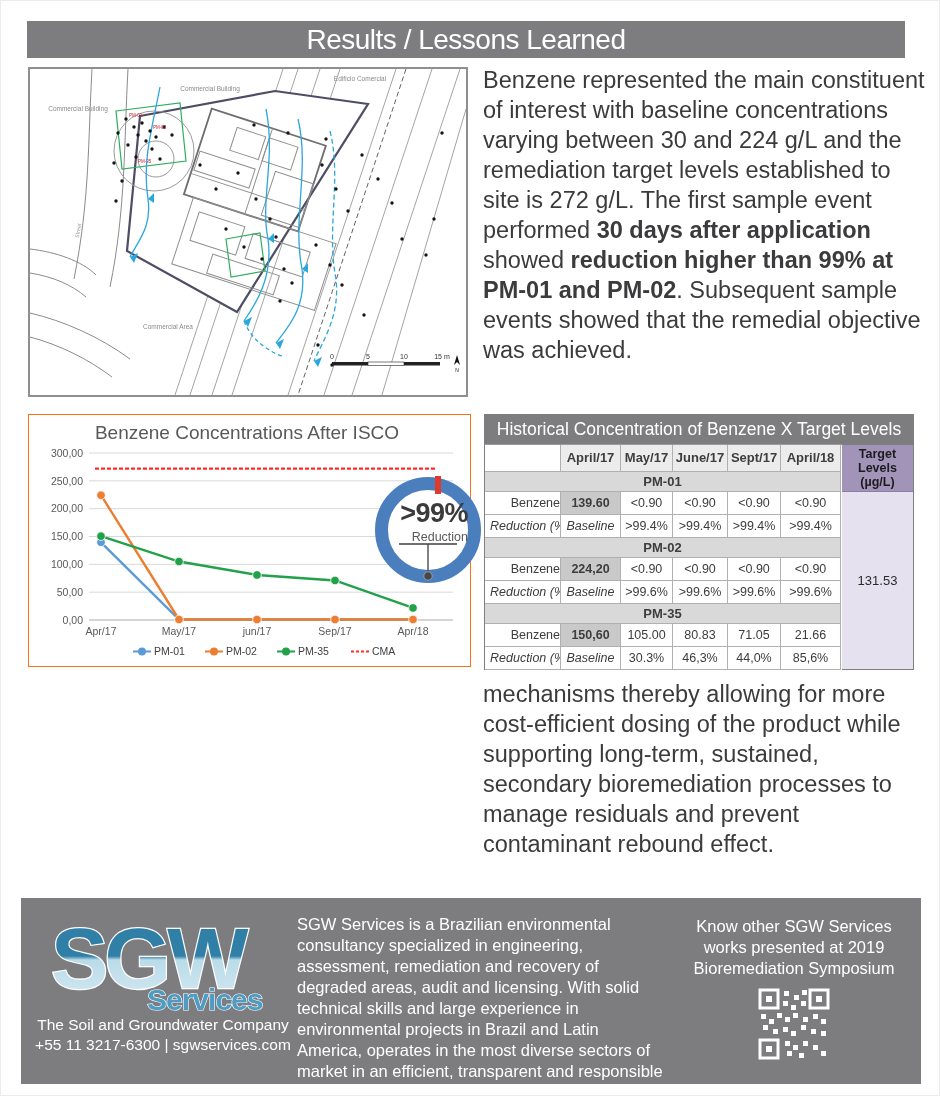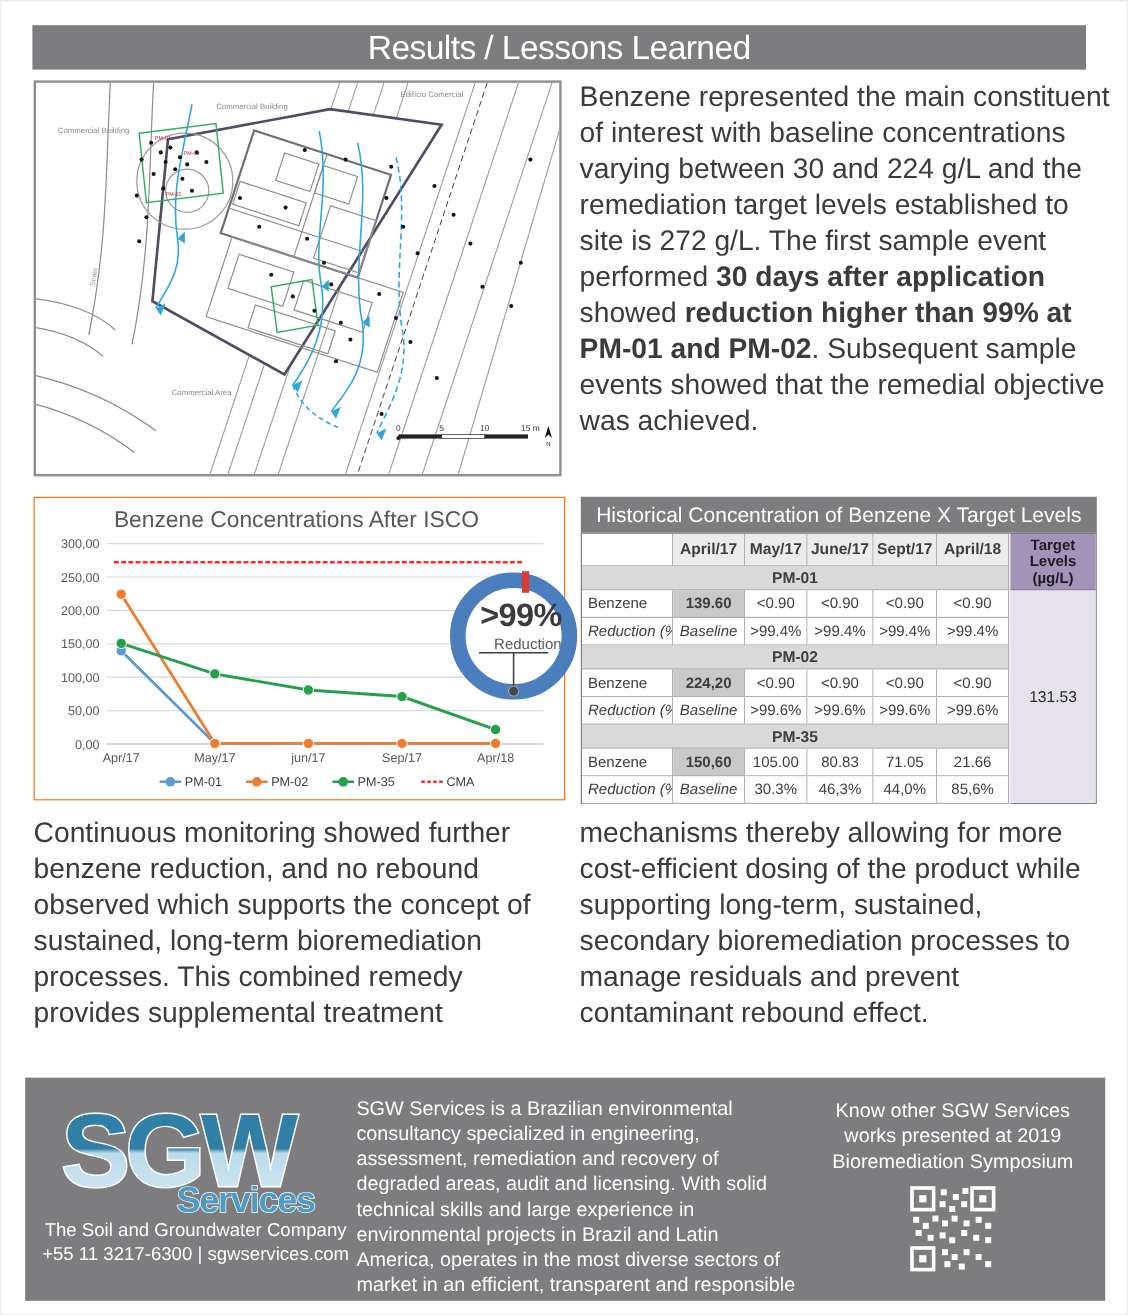--- a/index.html
+++ b/index.html
@@ -36,21 +36,21 @@
   
   .tablewrap{position:absolute;left:483px;top:413px;width:430px;}
   .tbl-title{height:30px;background:#7d7d7f;color:#fff;font-size:17.5px;display:flex;
              align-items:center;justify-content:center;white-space:nowrap;}
   .tbl-flex{display:flex;}
   .tbl-main{display:grid;grid-template-columns:76px 60px 52px 55px 53px 60px;width:368px;
             border-left:1px solid #7f7f7f;border-top:1px solid #9a9a9a;box-sizing:border-box;}
   .cell{border-right:1px solid #b0b0b0;border-bottom:1px solid #b0b0b0;height:22px;line-height:22px;
         font-size:12.5px;text-align:center;background:#fff;overflow:hidden;white-space:nowrap;}
   .cell.hdr{height:26px;line-height:26px;font-weight:bold;font-size:13px;background:#ececec;}
-  .cell.lbl{text-align:left;padding-left:5px;}
+  .cell.lbl{text-align:right;padding-left:5px;}
   .cell.ital{font-style:italic;}
   .cell.base{background:#c9c9c9;font-weight:bold;}
   .band{grid-column:1/-1;height:19px;line-height:19px;background:#d9d9d9;font-weight:bold;
         font-size:13px;text-align:center;border-right:1px solid #b0b0b0;border-bottom:1px solid #b0b0b0;}
   .tbl-target{width:74px;border:1px solid #7f7f7f;border-left:none;box-sizing:border-box;display:flex;flex-direction:column;}
   .tgt-head{height:46px;background:#a294b9;font-weight:bold;font-size:12.5px;text-align:center;
             display:flex;flex-direction:column;justify-content:center;border-bottom:1px solid #8b7fa5;color:#1c1c1e;}
   .tgt-body{flex:1;background:#e6e1ef;display:flex;align-items:center;justify-content:center;font-size:13px;color:#2a2a2c;}
 
   
@@ -364,21 +364,20 @@
       <div class="tbl-target">
         <div class="tgt-head">
           <div>Target Levels</div>
           <div>(µg/L)</div>
         </div>
         <div class="tgt-body">131.53</div>
       </div>
     </div>
   </div>
 
-  <div class="para p-left">Continuous monitoring showed further benzene reduction, and no rebound observed which supports the concept of sustained, long-term bioremediation processes. This combined remedy provides supplemental treatment</div>
   <div class="para p-right">mechanisms thereby allowing for more cost-efficient dosing of the product while supporting long-term, sustained, secondary bioremediation processes to manage residuals and prevent contaminant rebound effect.</div>
 
   <div class="footer">
     <div class="f-left">
       <svg width="240" height="114" viewBox="0 0 240 114">
         <defs>
           <linearGradient id="lg" x1="0" y1="0" x2="0" y2="1">
             <stop offset="0" stop-color="#2f7fa6"></stop>
             <stop offset="0.48" stop-color="#2f7fa6"></stop>
             <stop offset="0.52" stop-color="#badbe9"></stop>

